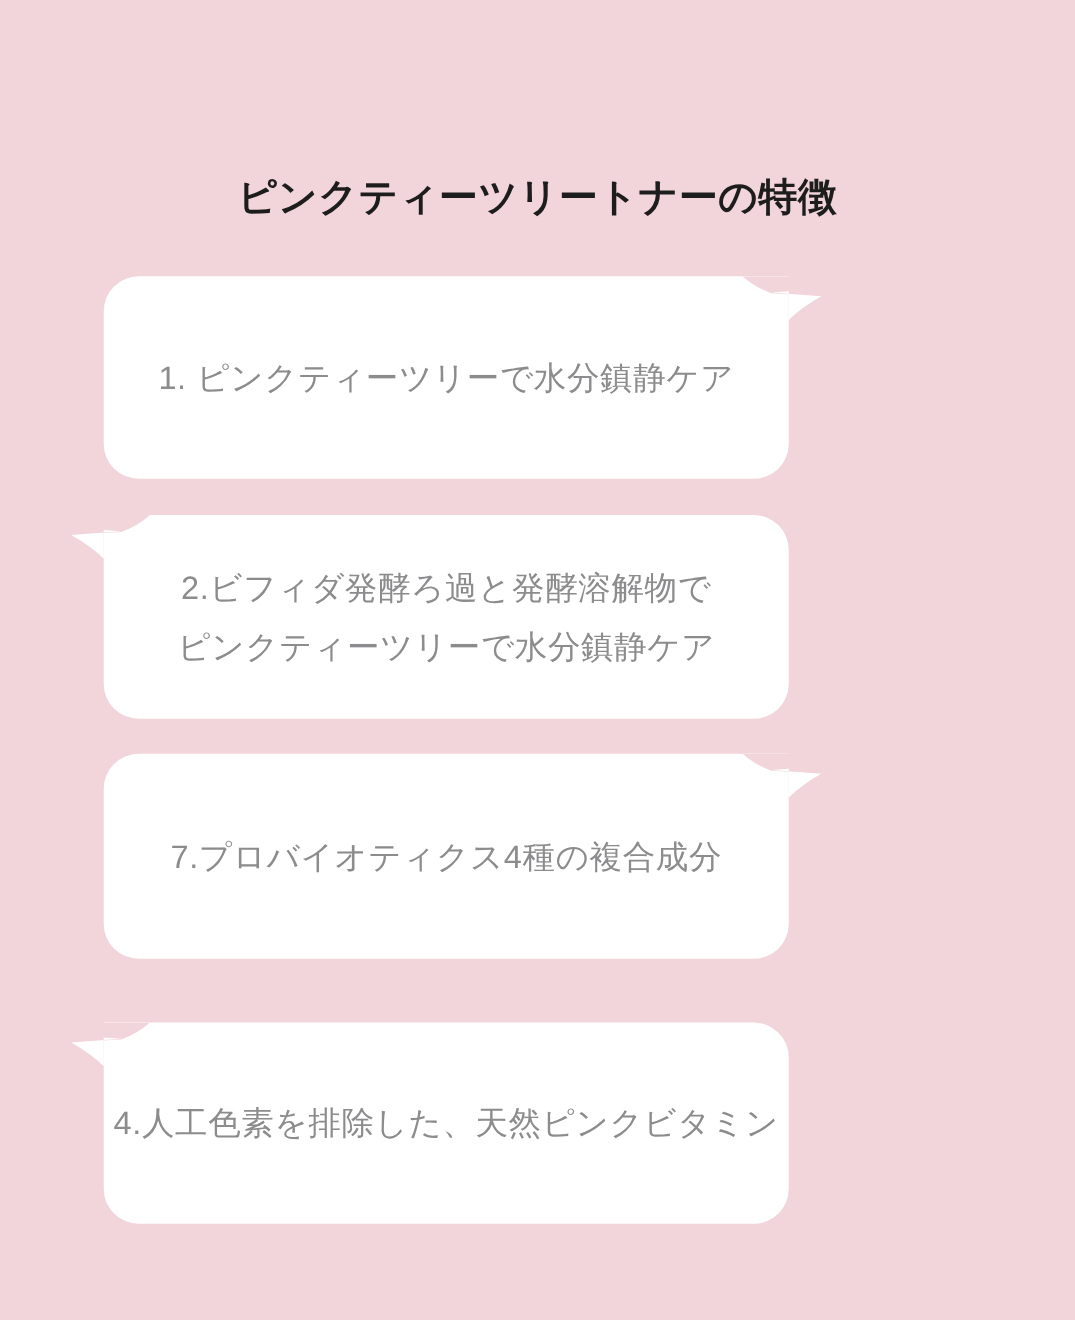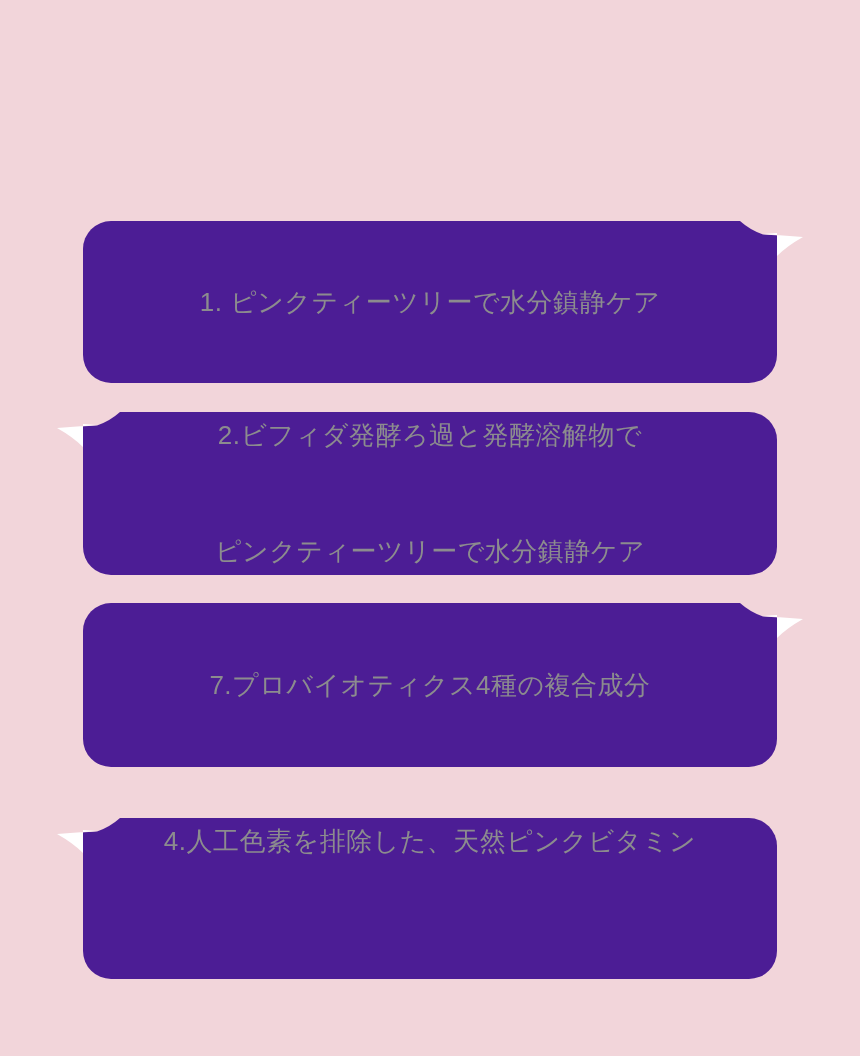--- a/index.html
+++ b/index.html
@@ -18,30 +18,30 @@
     width: 100%;
     text-align: center;
     font-size: 31px;
     font-weight: 700;
     letter-spacing: 0.5px;
     color: #1d1d1d;
   }
   .bubble {
     position: absolute;
     left: 83px;
-    width: 694px;
-    background: #4c1d95;
+    width: 548px;
+    background: #ffffff;
     border-radius: 28px;
     display: flex;
     flex-direction: column;
     justify-content: center;
     align-items: center;
   }
   .bubble.tail-right { border-top-right-radius: 0; }
-  .bubble.tail-left  { border-top-left-radius: 0; justify-content: space-between; }
+  .bubble.tail-left  { border-top-left-radius: 0; }
   .b1 { top: 221px; height: 162px; }
   .b2 { top: 412px; height: 163px; }
   .b3 { top: 603px; height: 164px; }
   .b4 { top: 818px; height: 161px; }
   .line {
     font-size: 26px;
     line-height: 47px;
     letter-spacing: 0.5px;
     font-weight: 400;
     color: #8c8c8e;
@@ -56,20 +56,21 @@
     pointer-events: none;
   }
   .tail-right .tail { right: -27px; }
   .tail-left  .tail { left: -27px; transform: scaleX(-1); }
 </style>
 </head>
 <body>
 
 <div class="page">
 
+  <div class="title">ピンクティーツリートナーの特徴</div>
 
   <div class="bubble b1 tail-right">
     <svg class="tail" viewBox="0 0 64 40" width="64" height="40" aria-hidden="true">
       <path d="M0,0 Q10,9 23,13.5 L64,16 L64,0 Z" fill="#f2d5da"></path>
       <path d="M23,13 L63,16 Q47,25 37,35 L37,12 Z" fill="#ffffff"></path>
     </svg>
     <div class="line">1. ピンクティーツリーで水分鎮静ケア</div>
   </div>
 
   <div class="bubble b2 tail-left">

